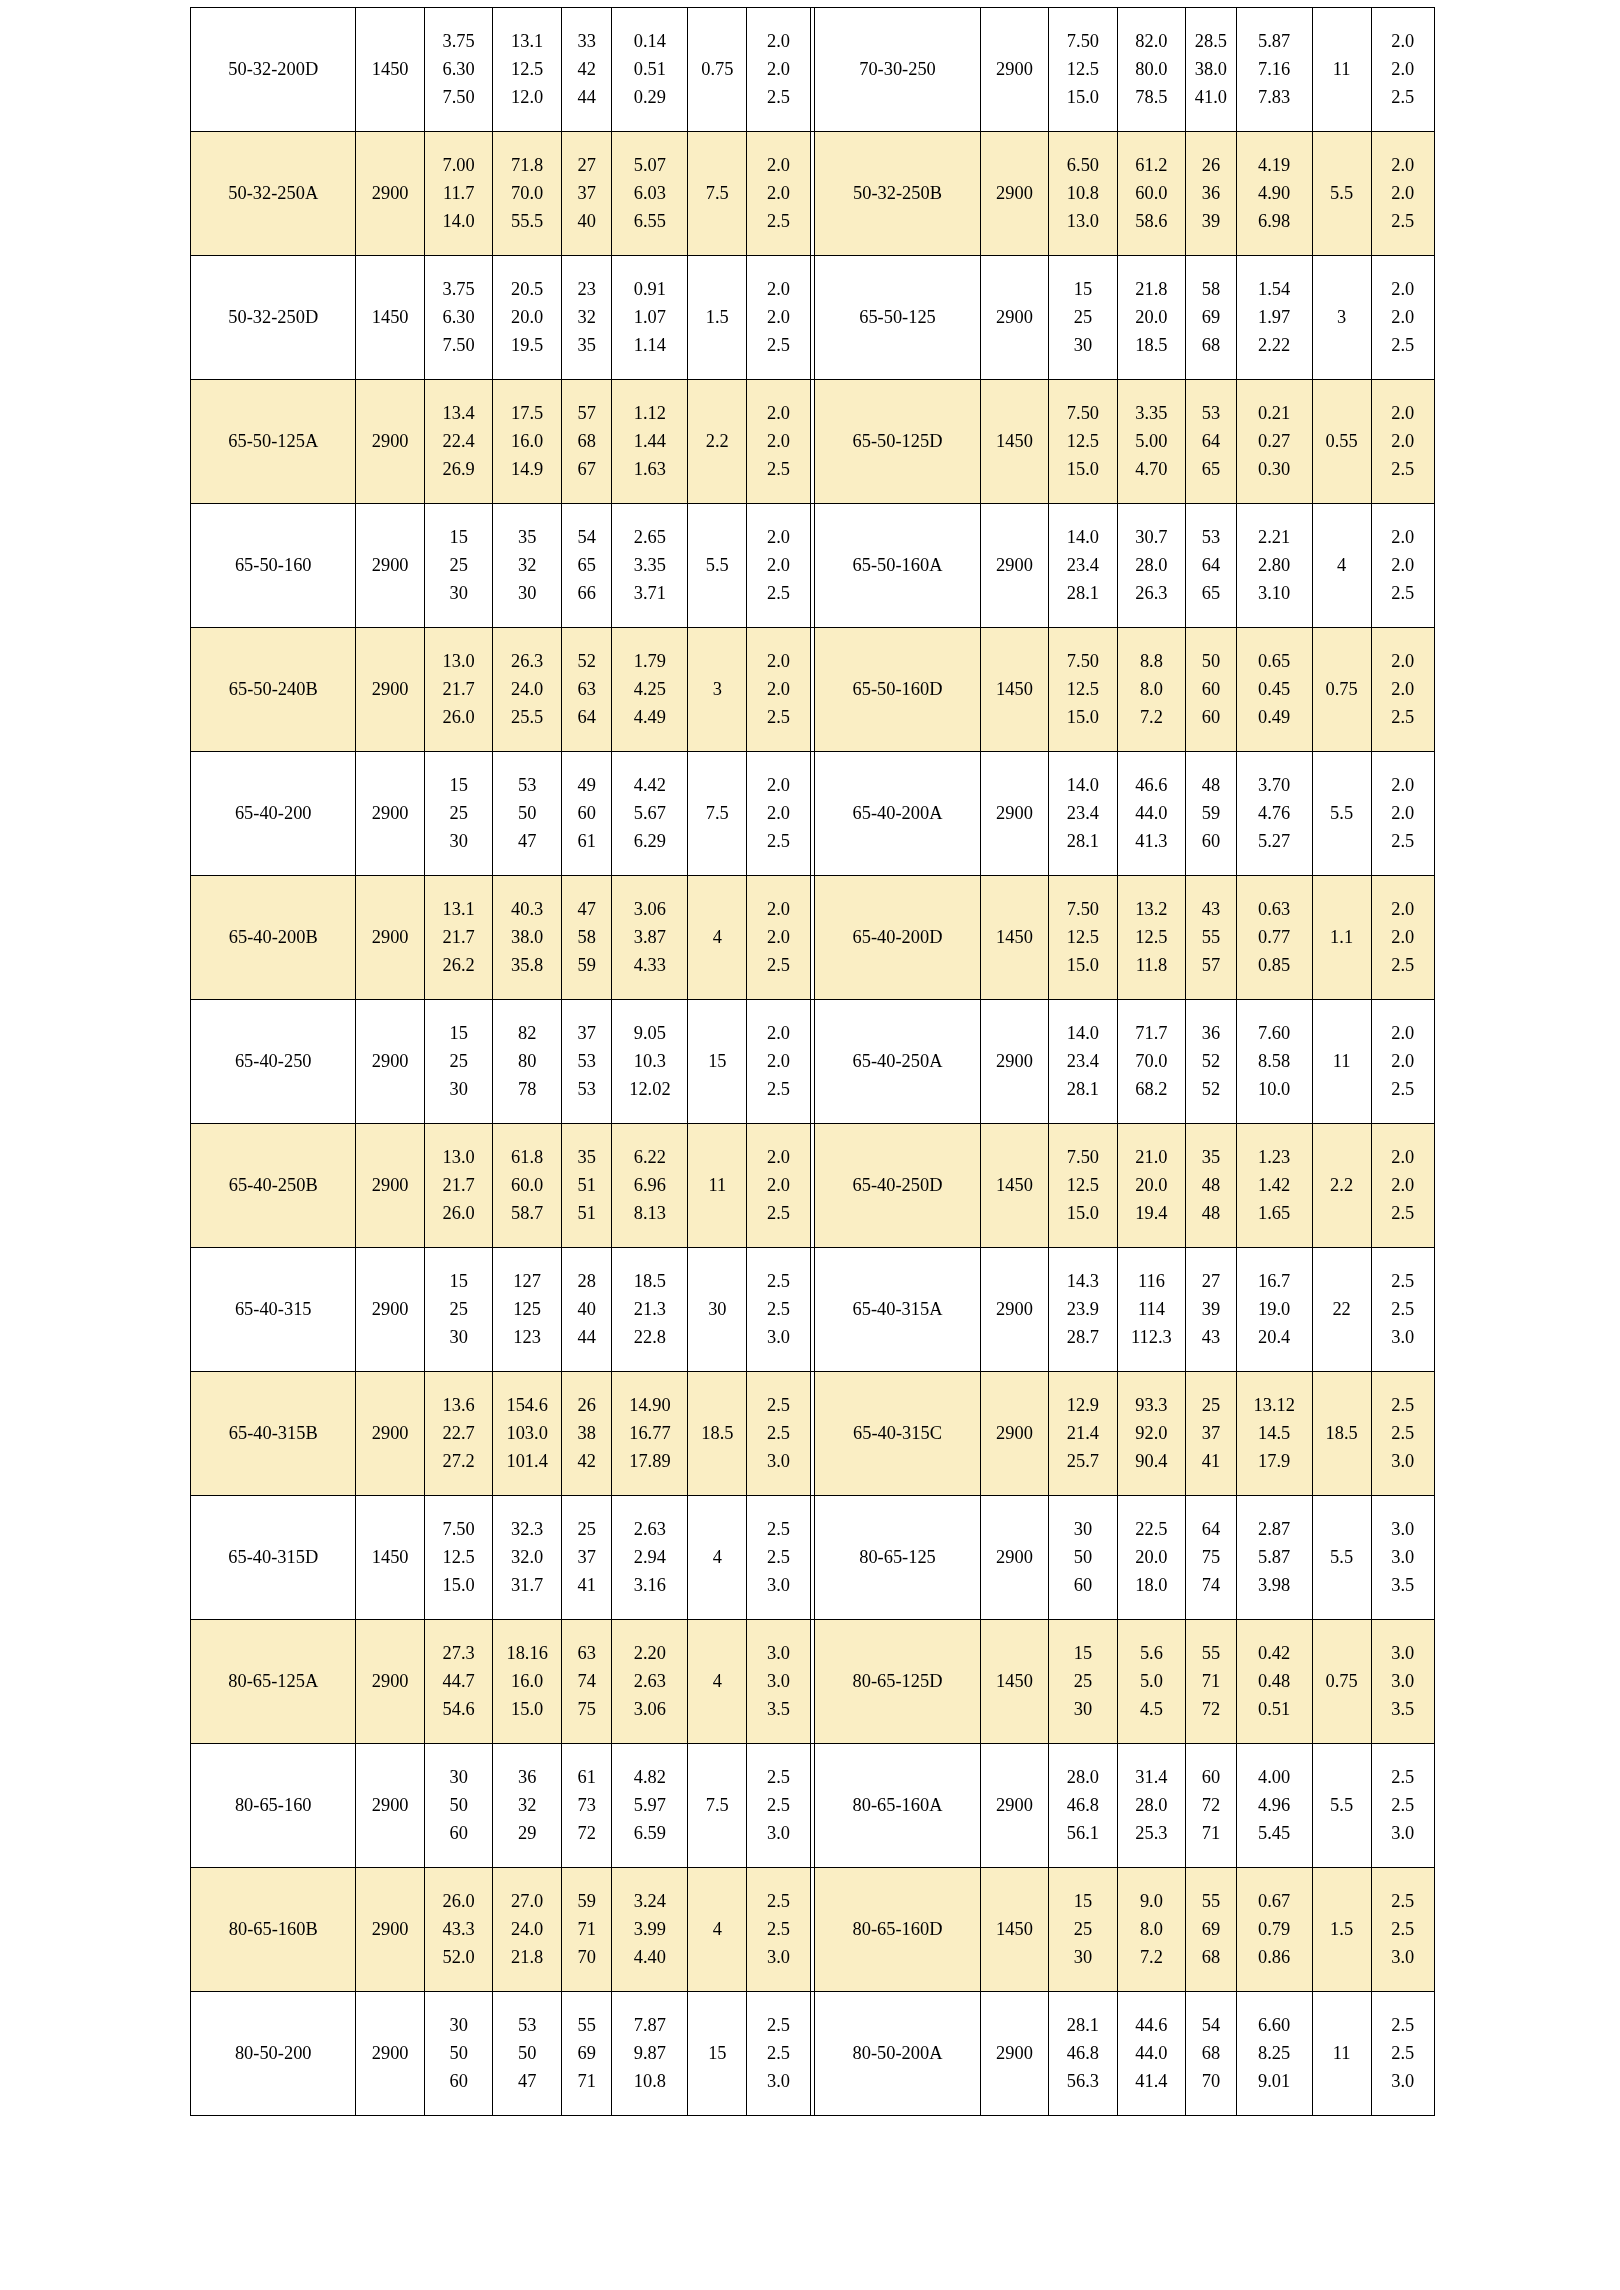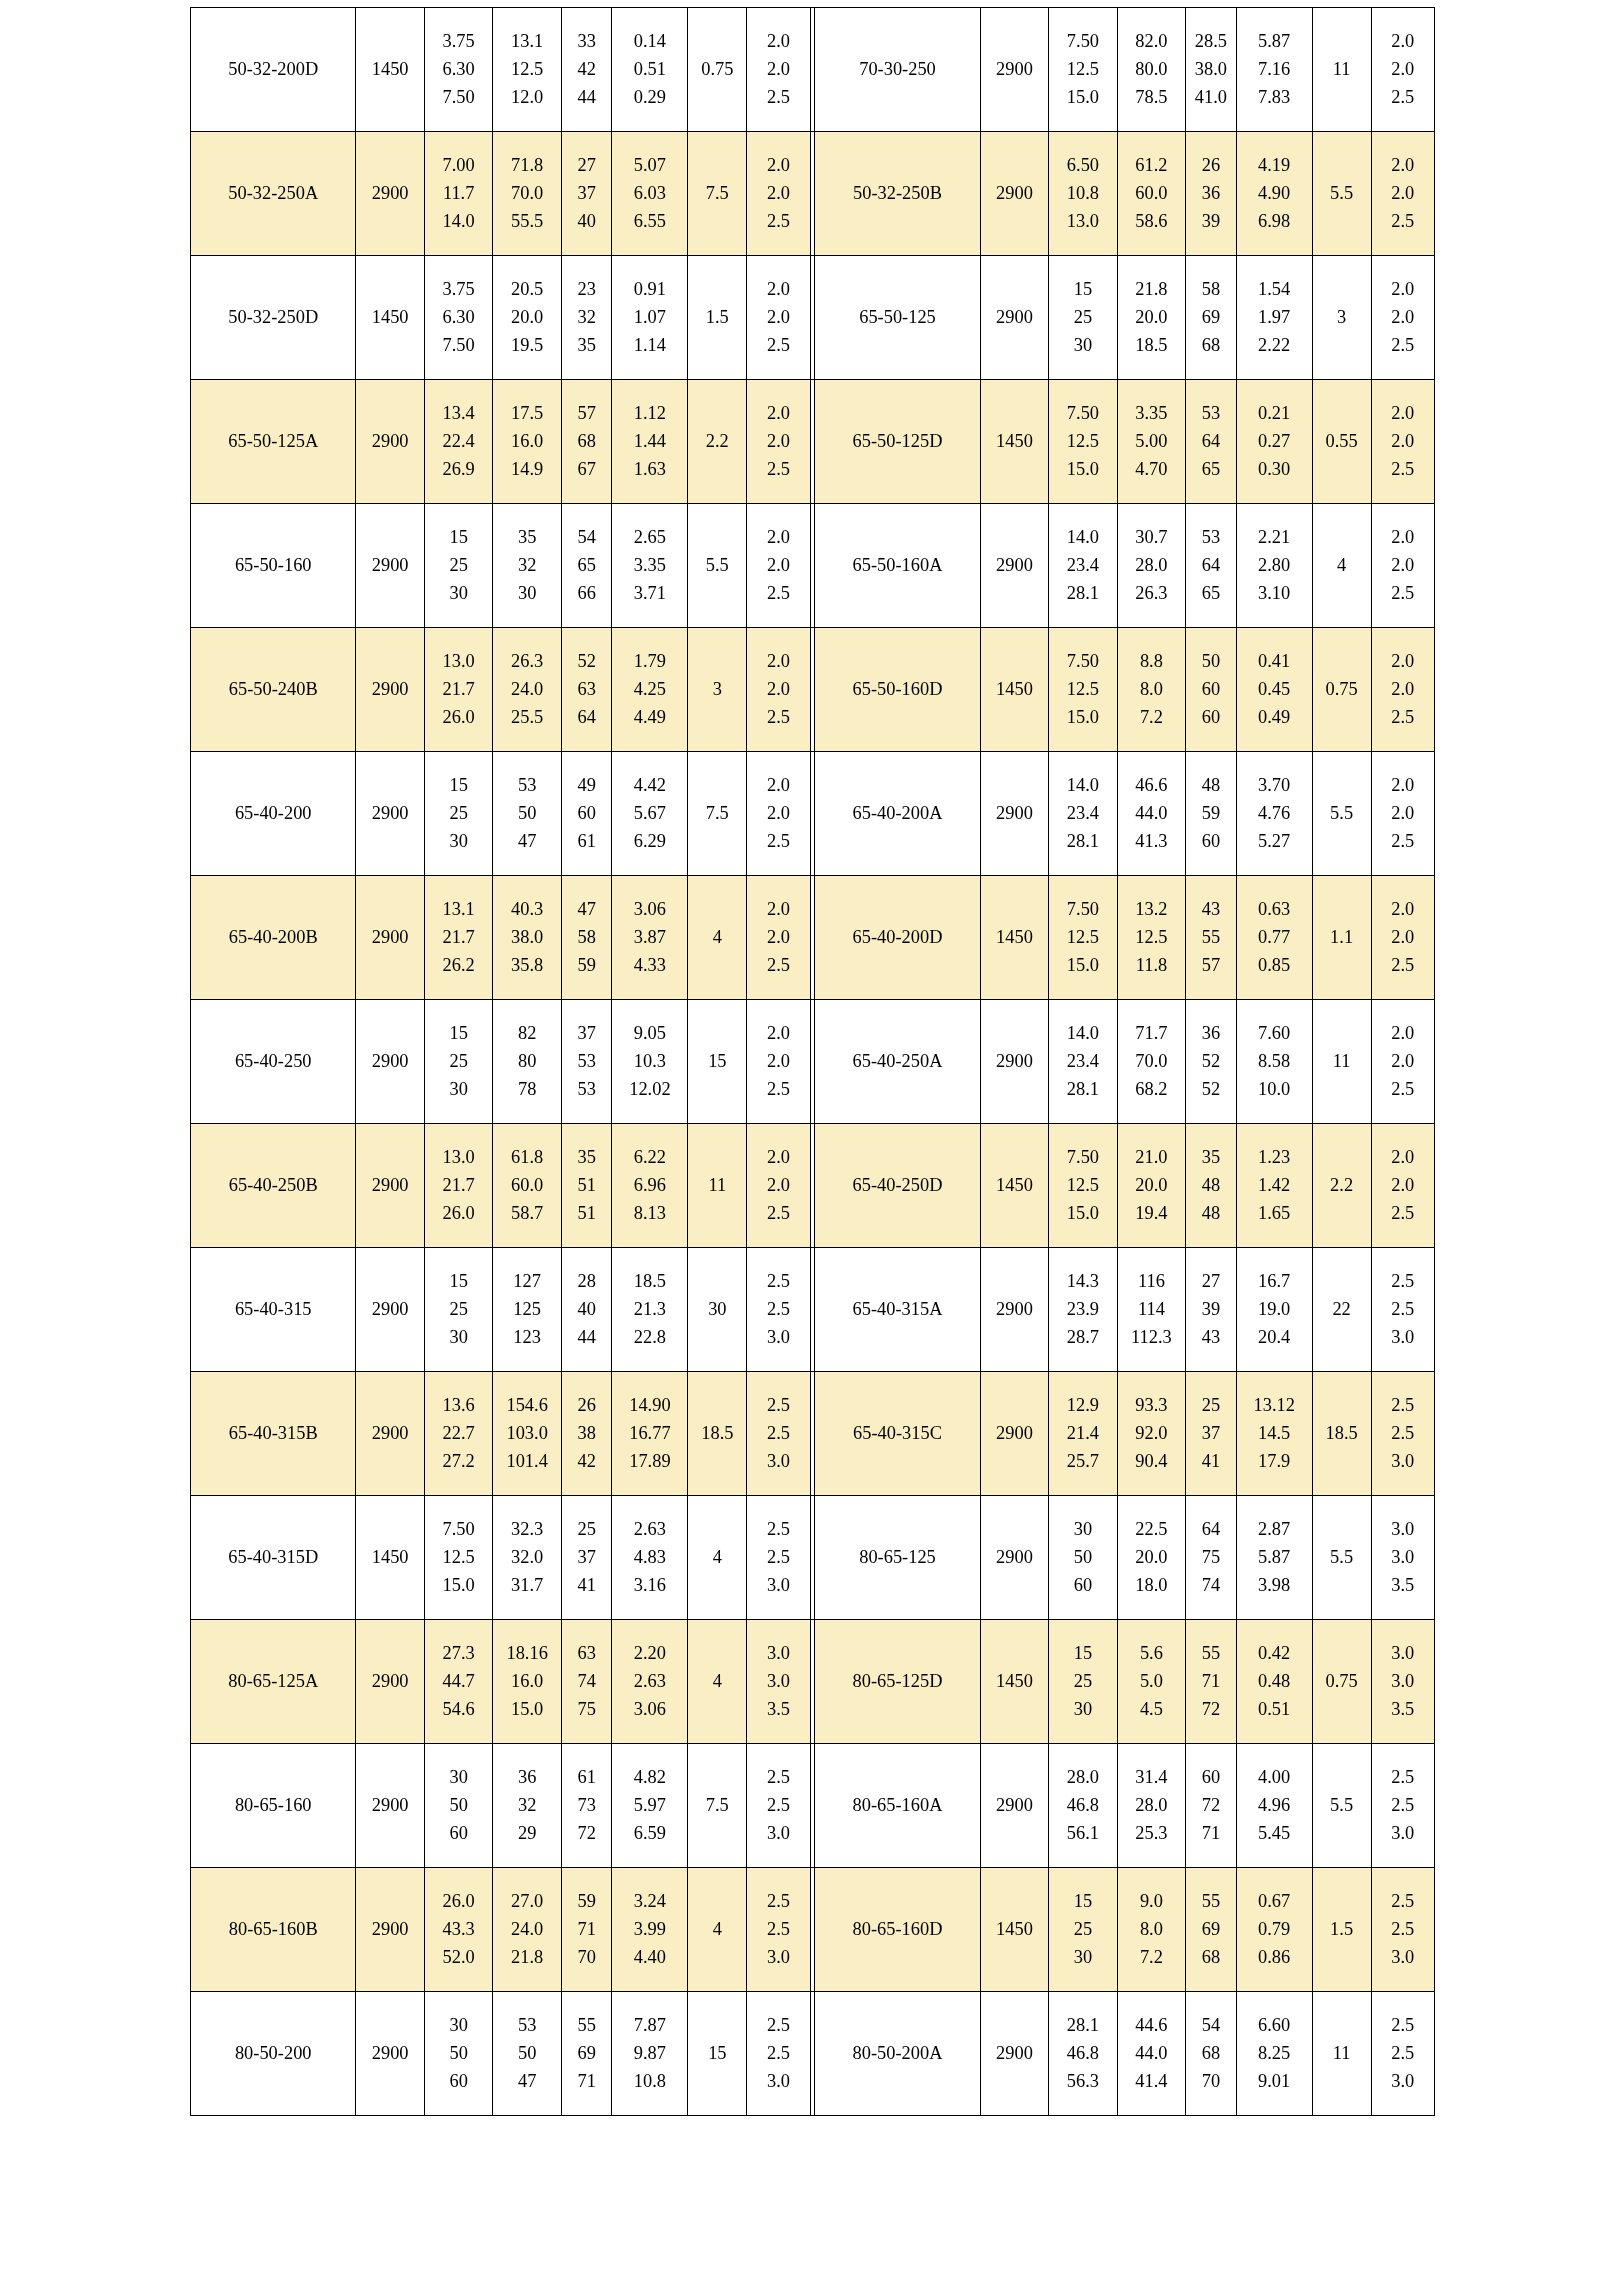--- a/index.html
+++ b/index.html
@@ -554,21 +554,21 @@
             </td>
             <td>
               <span class="stack">
                 <span>50</span>
                 <span>60</span>
                 <span>60</span>
               </span>
             </td>
             <td>
               <span class="stack">
-                <span>0.41</span>
+                <span>0.65</span>
                 <span>0.45</span>
                 <span>0.49</span>
               </span>
             </td>
             <td>0.75</td>
             <td>
               <span class="stack">
                 <span>2.0</span>
                 <span>2.0</span>
                 <span>2.5</span>
@@ -1069,21 +1069,21 @@
             <td>
               <span class="stack">
                 <span>25</span>
                 <span>37</span>
                 <span>41</span>
               </span>
             </td>
             <td>
               <span class="stack">
                 <span>2.63</span>
-                <span>4.83</span>
+                <span>2.94</span>
                 <span>3.16</span>
               </span>
             </td>
             <td>4</td>
             <td>
               <span class="stack">
                 <span>2.5</span>
                 <span>2.5</span>
                 <span>3.0</span>
               </span>

